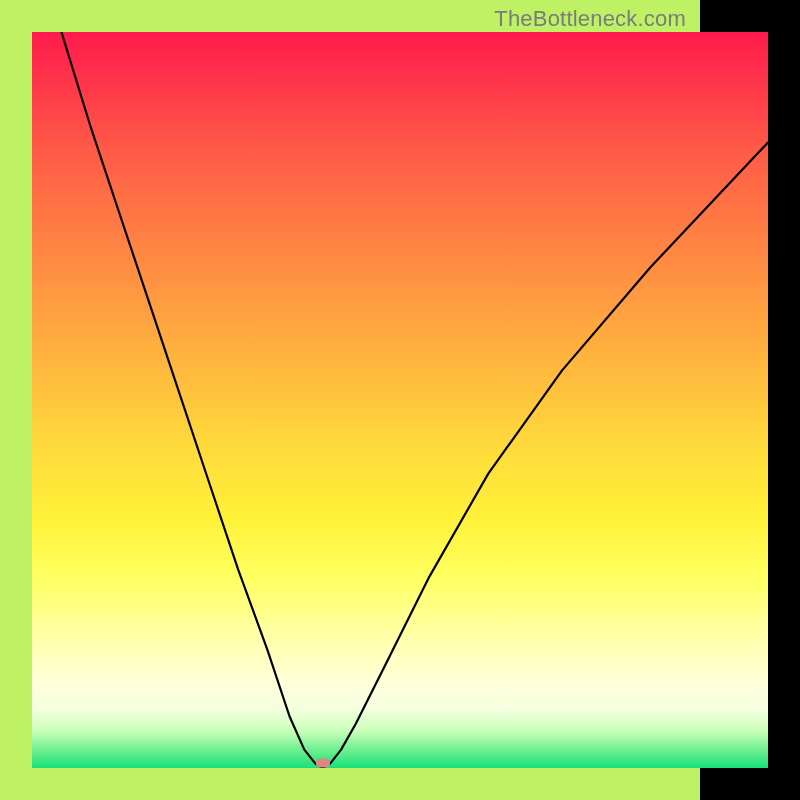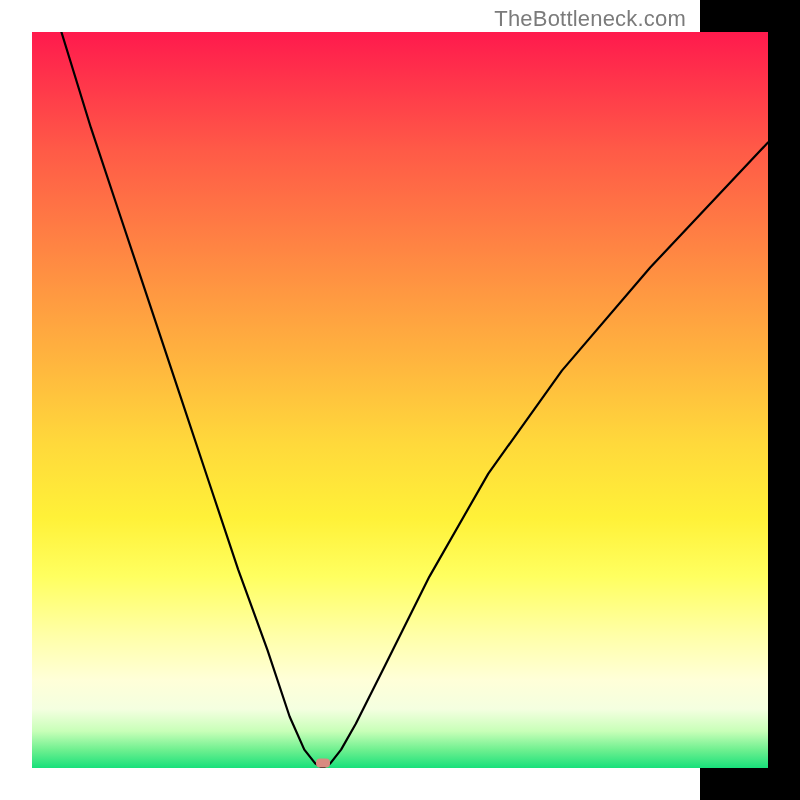--- a/index.html
+++ b/index.html
@@ -7,21 +7,21 @@
     padding: 0;
     width: 800px;
     height: 800px;
     overflow: hidden;
     background: #000;
     font-family: Arial, Helvetica, sans-serif;
   }
   .frame {
     width: 700px;
     height: 800px;
-    background: #ffffff;
+    background: #bef264;
     position: relative;
   }
   .plot-area {
     position: absolute;
     left: 32px;
     top: 32px;
     width: 736px;
     height: 736px;
     overflow: hidden;
   }

